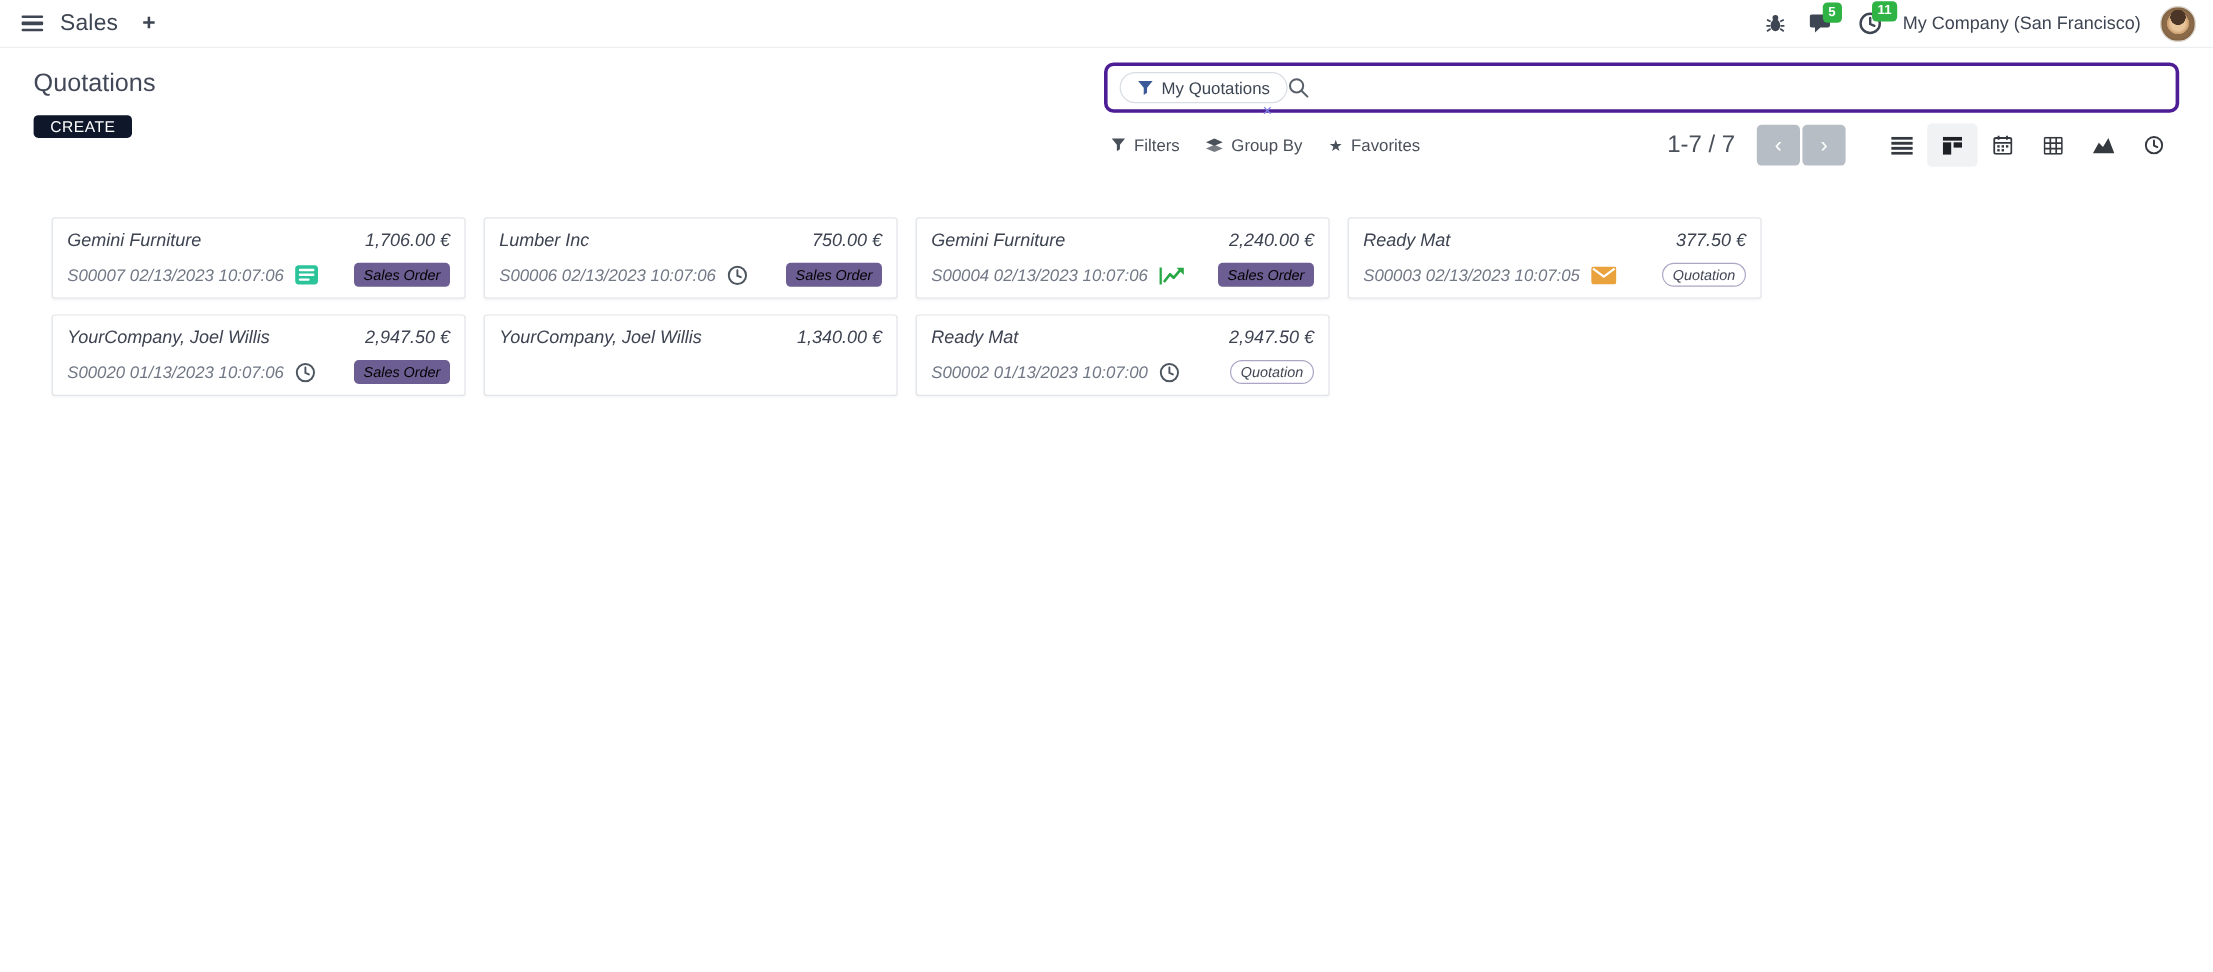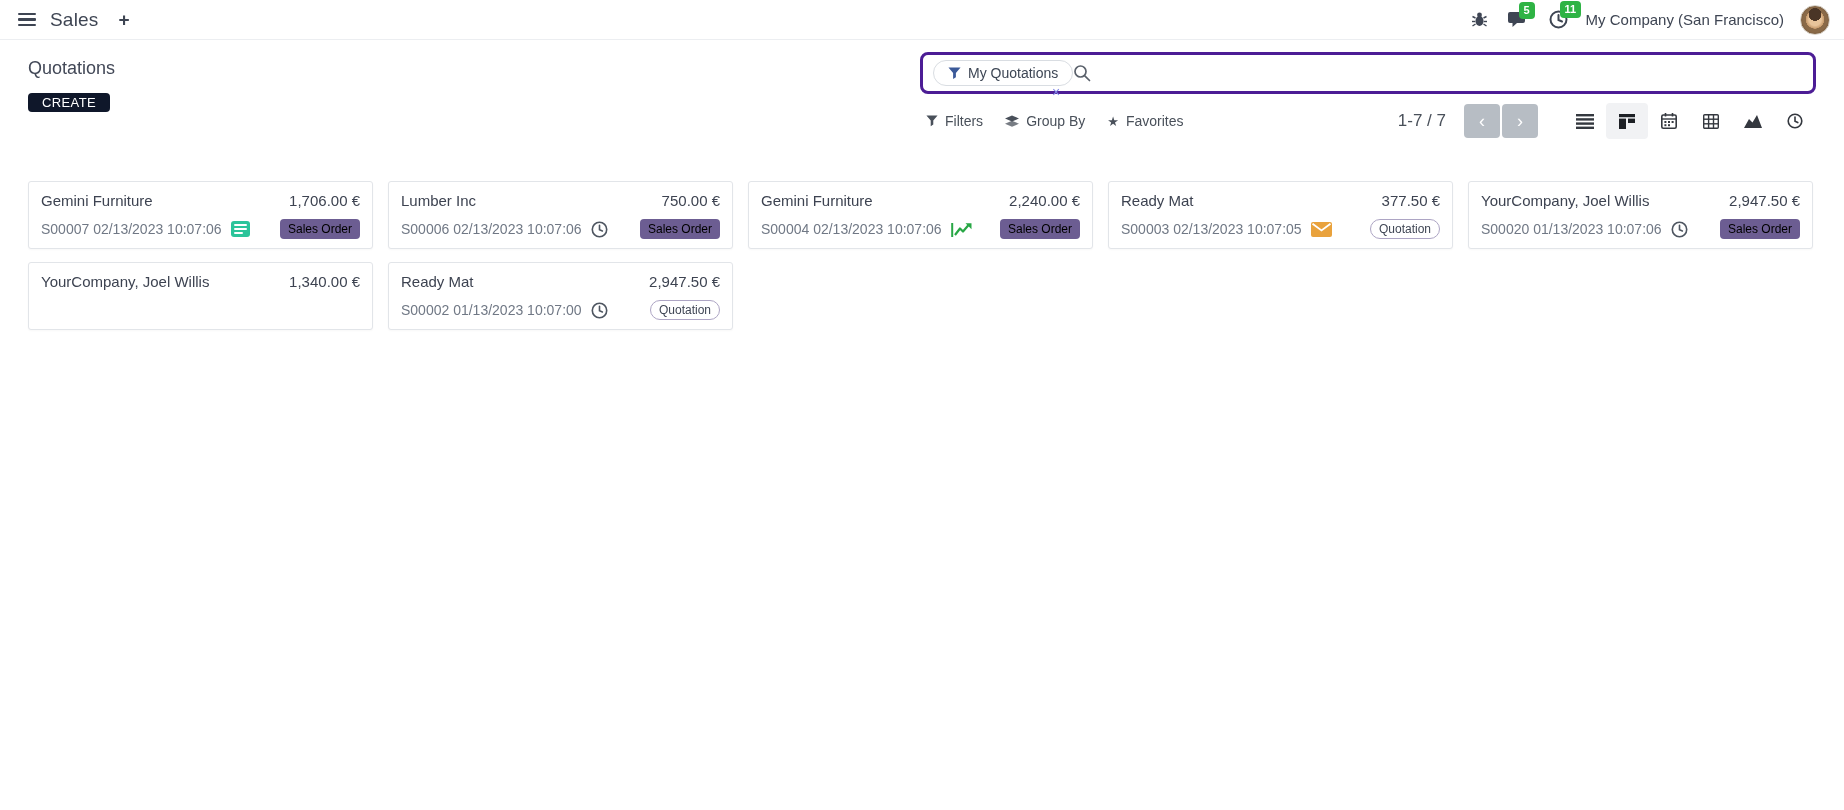--- a/index.html
+++ b/index.html
@@ -18,43 +18,43 @@
   .company-name { font-size:15px; color:#3e4553; cursor:pointer; }
   .avatar { width:30px; height:30px; border-radius:50%; cursor:pointer;
     background: radial-gradient(circle at 50% 30%, #4a3526 0 26%, transparent 27%),
                 radial-gradient(circle at 50% 48%, #e8c49a 0 30%, #c79a6b 45%, transparent 46%),
                 radial-gradient(circle at 50% 50%, #8a6a48 0 60%, #5f4630 100%);
     border:1px solid #d8d2c8; }
 
   
   .control-panel { display:flex; justify-content:space-between; padding:12px 28px 10px 28px; background:#fff; }
   .cp-left { display:flex; flex-direction:column; }
-  .page-title { font-size:18px; font-weight:normal; color:#424857; margin:6px 10px 14px 0; }
+  .page-title { font-size:21px; font-weight:normal; color:#424857; margin:6px 10px 14px 0; }
   .create-btn { width:82px; height:19px; background:#0f172a; color:#fff; border:none; border-radius:4px; font-size:13px; letter-spacing:.4px; cursor:pointer; font-family:"Liberation Sans", sans-serif; }
   .cp-right { width:896px; display:flex; flex-direction:column; }
   .search-bar { height:42px; border:3px solid #4c1d95; border-radius:8px; display:flex; align-items:center; padding:0 12px 0 10px; background:#fff; }
   .facet { position:relative; display:flex; align-items:center; gap:7px; border:1px solid #d9dde2; border-radius:15px; padding:4px 14px; background:#fff; cursor:pointer; }
   .facet-label { font-size:14px; color:#3d4654; white-space:nowrap; }
   .facet-remove { position:absolute; right:12px; bottom:-14px; color:#8187e6; font-size:14px; background:none; border:none; cursor:pointer; line-height:1; }
   .search-input { flex:1; border:none; outline:none; font-size:15px; color:#3d4654; padding:0 10px; font-family:"Liberation Sans", sans-serif; }
   .search-input::placeholder { color:#ccd1d8; }
   .search-glass { background:none; border:none; cursor:pointer; display:flex; }
   .cp-row2 { margin-top:9px; display:flex; align-items:center; justify-content:space-between; }
   .dropdown-group { display:flex; align-items:center; gap:22px; padding-left:6px; }
   .dd-btn { display:flex; align-items:center; gap:7px; background:none; border:none; cursor:pointer; font-size:14px; color:#49505a; font-family:"Liberation Sans", sans-serif; }
   .star-glyph { font-size:13px; color:#49505a; }
   .right-controls { display:flex; align-items:center; }
-  .pager-text { font-size:17px; color:#49505a; margin-right:16px; }
+  .pager-text { font-size:20px; color:#49505a; margin-right:16px; }
   .pager-btn { width:36px; height:34px; background:#b7bdc4; border:none; border-radius:4px; color:#fff; font-size:18px; cursor:pointer; margin-left:2px; line-height:1; }
   .view-switcher { display:flex; margin-left:26px; }
   .vs-btn { width:42px; height:36px; display:flex; align-items:center; justify-content:center; background:none; border:none; cursor:pointer; border-radius:4px; }
   .vs-btn.active { background:#f1f2f4; }
 
   
-  .kanban { padding:32px 28px; display:flex; flex-wrap:wrap; gap:13px 15px; align-content:flex-start; }
+  .kanban { padding:32px 43px; display:flex; flex-wrap:wrap; gap:13px 15px; align-content:flex-start;font-style:italic; }
   .card { width:345px; height:68px; border:1px solid #e2e5e9; border-radius:3px; background:#fff; padding:10px 12px 9px 12px; display:flex; flex-direction:column; justify-content:space-between; cursor:pointer; box-shadow:0 1px 2px rgba(0,0,0,.03); }
   .card-row { display:flex; justify-content:space-between; align-items:center; }
   .card-customer { font-size:15px; color:#3d4351; font-weight:500; }
   .card-amount { font-size:15px; color:#3d4351; }
   .card-ref-wrap { display:flex; align-items:center; gap:9px; }
   .card-reference { font-size:14px; color:#707885; }
   .badge { font-size:12px; line-height:1; white-space:nowrap; }
   .badge.filled { background:#6c5d92; color:#000000; padding:4px 8px; border-radius:4px; }
   .badge.outline { background:#fff; color:#3f4654; padding:3px 8px; border:1px solid #ada5c4; border-radius:10px; }
   .act-icon { display:flex; align-items:center; }

